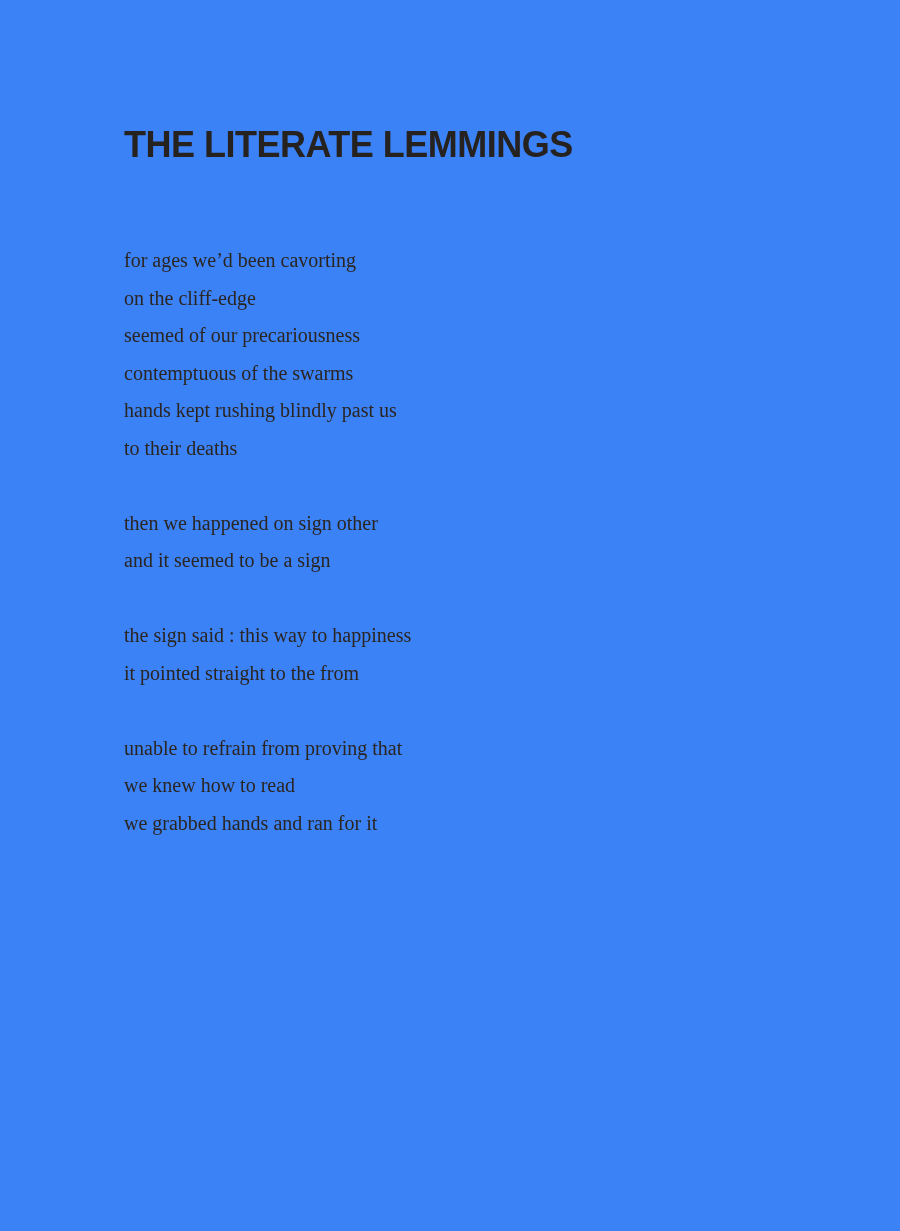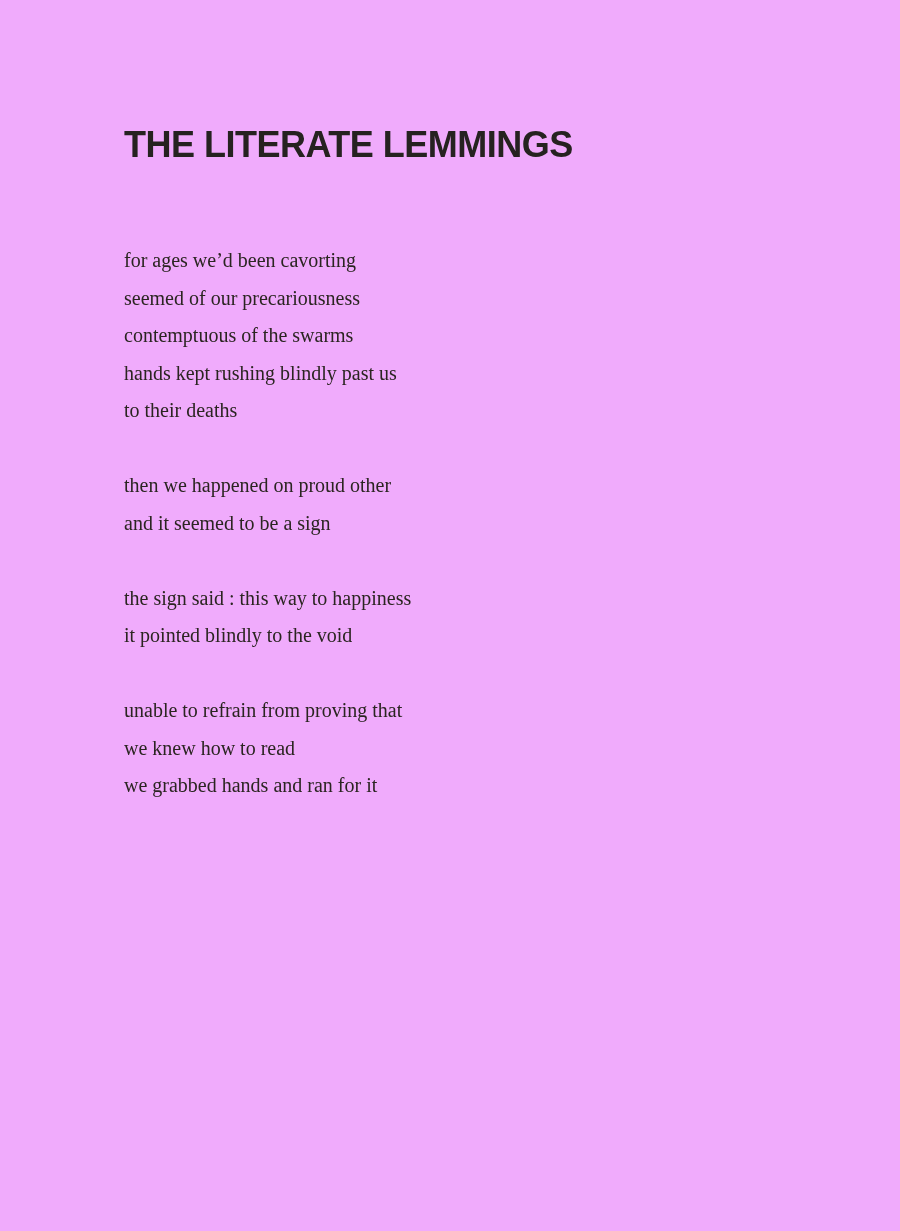--- a/index.html
+++ b/index.html
@@ -7,21 +7,21 @@
     padding: 0;
   }
   body {
     background: #ffffff;
     font-family: "Liberation Serif", serif;
   }
   .page {
     position: relative;
     width: 900px;
     height: 1231px;
-    background: #f0abfc;
+    background: #3b82f6;
     color: #2b2521;
     overflow: hidden;
   }
   .content {
     position: absolute;
     left: 124px;
     top: 0;
     right: 40px;
   }
   .title {
@@ -55,34 +55,35 @@
 
 <div class="page">
   <div class="content">
 
     <h1 class="title">THE LITERATE LEMMINGS</h1>
 
     <div class="poem">
 
       <div class="stanza">
         <p class="line">for ages we’d been cavorting</p>
+        <p class="line">on the cliff-edge</p>
         <p class="line">seemed of our precariousness</p>
         <p class="line">contemptuous of the swarms</p>
         <p class="line">hands kept rushing blindly past us</p>
         <p class="line">to their deaths</p>
       </div>
 
       <div class="stanza">
-        <p class="line">then we happened on proud other</p>
+        <p class="line">then we happened on sign other</p>
         <p class="line">and it seemed to be a sign</p>
       </div>
 
       <div class="stanza">
         <p class="line">the sign said : this way to happiness</p>
-        <p class="line">it pointed blindly to the void</p>
+        <p class="line">it pointed straight to the from</p>
       </div>
 
       <div class="stanza">
         <p class="line">unable to refrain from proving that</p>
         <p class="line">we knew how to read</p>
         <p class="line">we grabbed hands and ran for it</p>
       </div>
 
     </div>
   </div>

